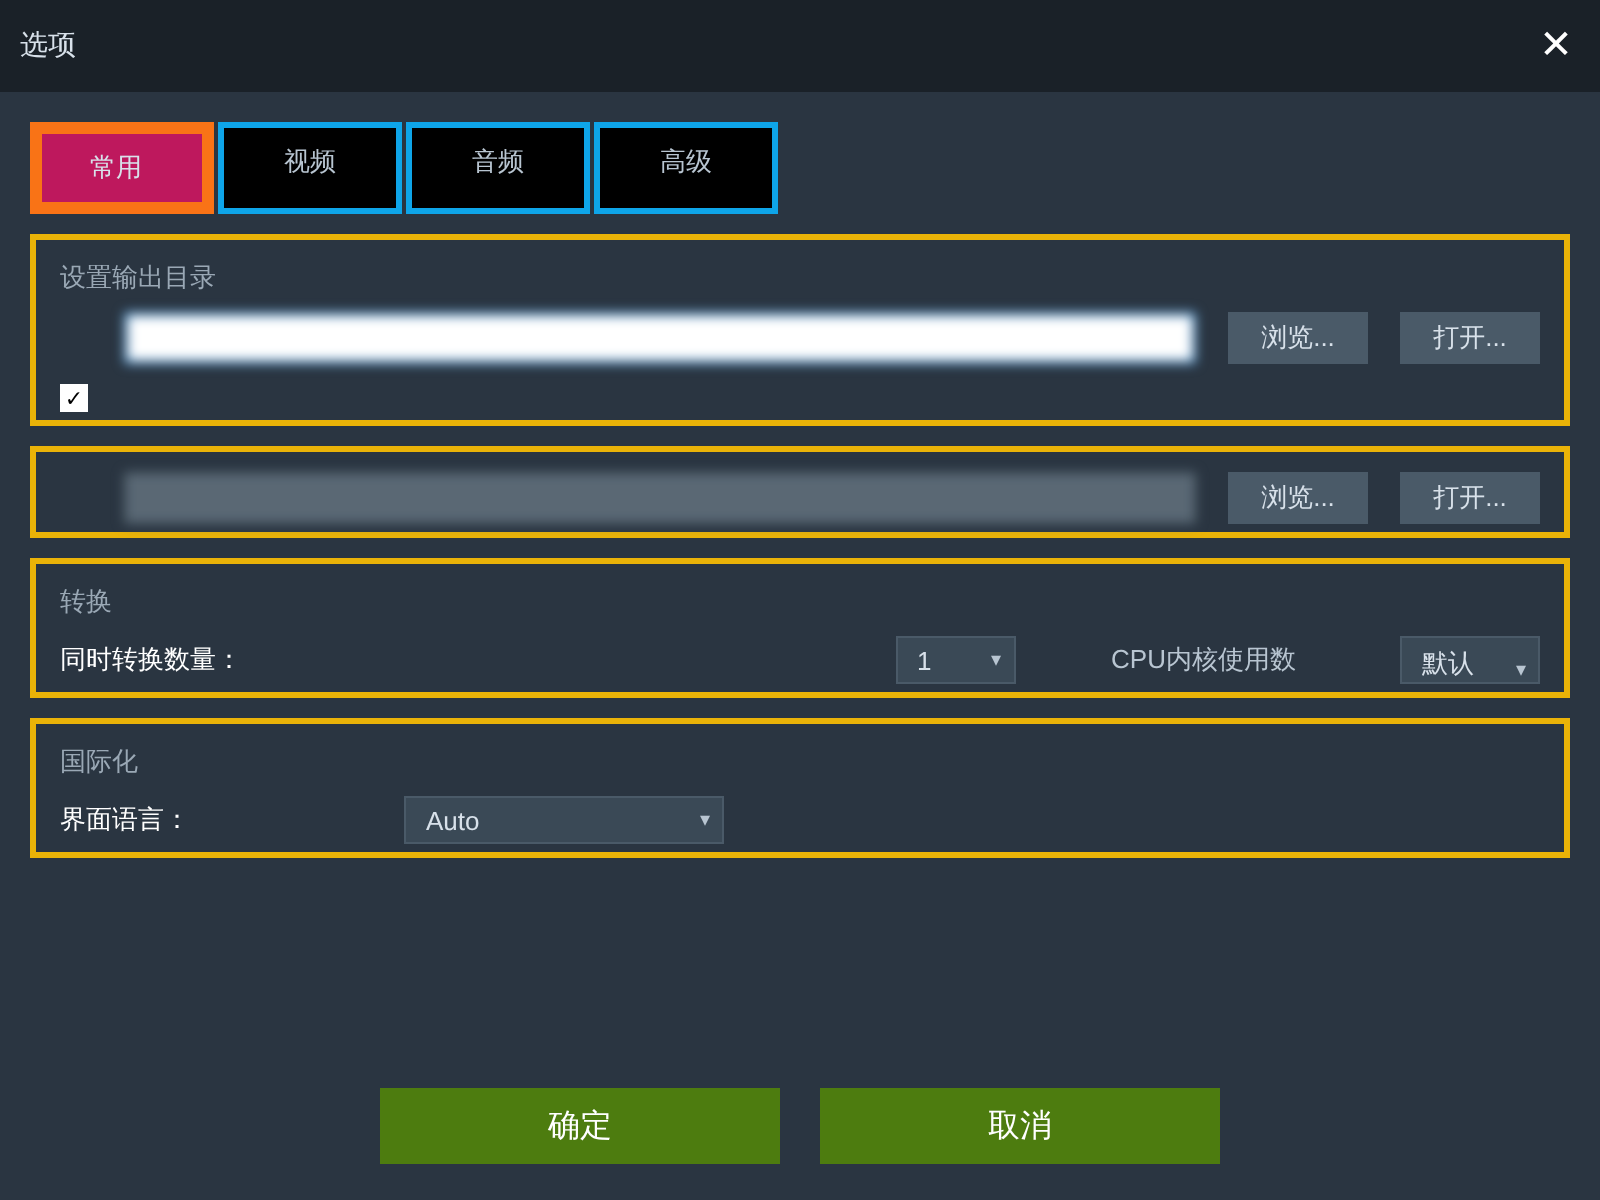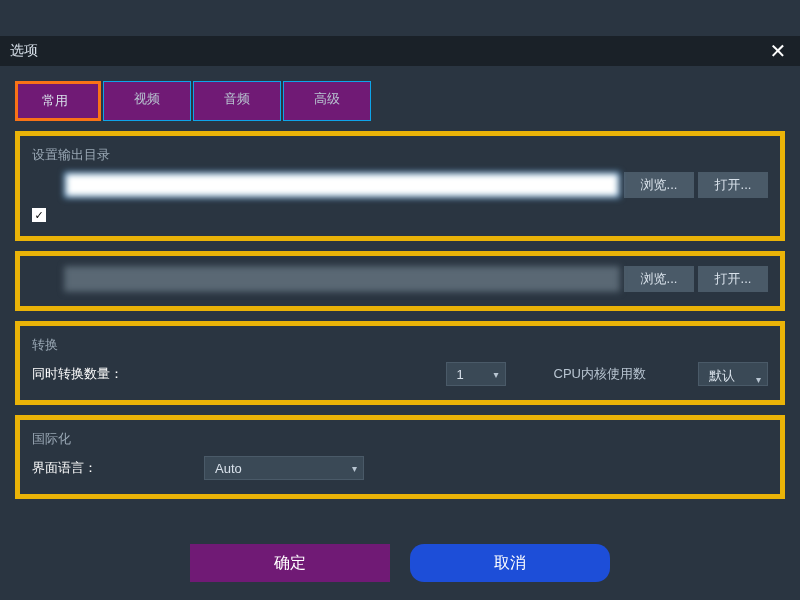--- a/index.html
+++ b/index.html
@@ -5,68 +5,67 @@
     * { margin: 0; padding: 0; box-sizing: border-box; }
     body {
       width: 800px; height: 600px;
       background: #2a3541;
       font-family: "Microsoft YaHei", Arial, sans-serif;
       font-size: 13px;
       color: #b8c5d1;
       overflow: hidden;
     }
     .titlebar {
-      height: 30px;
+      height: 46px;
       background: #1a2128;
       display: flex;
       align-items: center;
       justify-content: space-between;
       padding: 0 10px;
-      margin-top: 36px;
     }
     .titlebar-title { color: #d8e1ea; font-size: 14px; }
     .close-btn {
       color: #fff; font-size: 20px; cursor: pointer;
       width: 24px; text-align: center; line-height: 24px;
     }
     .tabs {
       display: flex;
       padding: 15px 15px 0 15px;
       gap: 0;
     }
     .tab {
       padding: 8px 30px;
-      background: #701a75;
+      background: #000000;
       color: #b8c5d1;
       cursor: pointer;
-      border: 1px solid #0ea5e9;
+      border: 3px solid #0ea5e9;
       margin-right: 2px;
     }
     .tab.active {
-      background: #701a75;
-      border: 3px solid #f97316;
+      background: #be185d;
+      border: 6px solid #f97316;
       color: #d8e1ea;
       padding-left: 24px;
     }
     .content {
       padding: 10px 15px;
     }
     .section {
-      border: 5px solid #eab308;
-      padding: 10px 12px 14px 12px;
+      border: 3px solid #eab308;
+      padding: 10px 12px 4px 12px;
       margin-bottom: 10px;
     }
     .section-label {
       color: #9aa8b5;
       margin-bottom: 8px;
     }
     .row {
       display: flex;
       align-items: flex-end;
-      gap: 4px;
+      gap: 16px;
       margin-left: 32px;
     }
     .path-input {
       flex: 1;
       height: 26px;
       background: #fff;
       border: 2px solid #4a8ec8;
       padding: 0 6px;
       color: #333;
       font-size: 12px;
@@ -138,29 +137,28 @@
       position: absolute;
       bottom: 18px;
       left: 0; right: 0;
       display: flex;
       justify-content: center;
       gap: 20px;
     }
     .main-btn {
       width: 200px;
       height: 38px;
-      background: #701a75;
+      background: #4d7c0f;
       border: none;
       color: #fff;
       font-size: 16px;
       cursor: pointer;
     }
     .main-btn.cancel {
-      background: #1d4ed8;
-      border-radius: 14px;
+      background: #4d7c0f;
     }
   </style>
 </head>
 <body>
 
 <div class="titlebar">
   <span class="titlebar-title">选项</span>
   <span class="close-btn">✕</span>
 </div>
 

